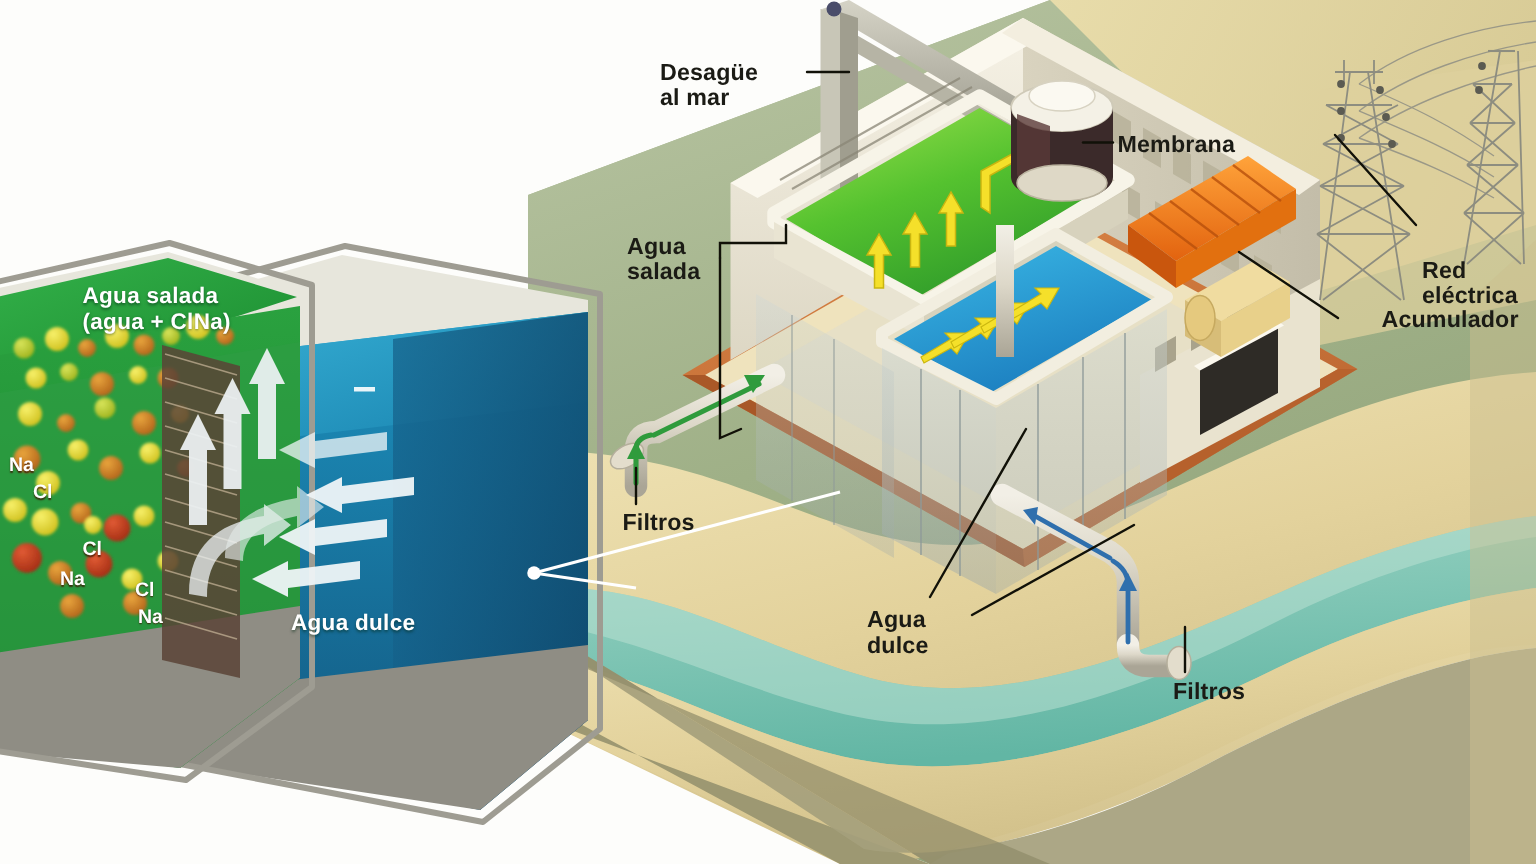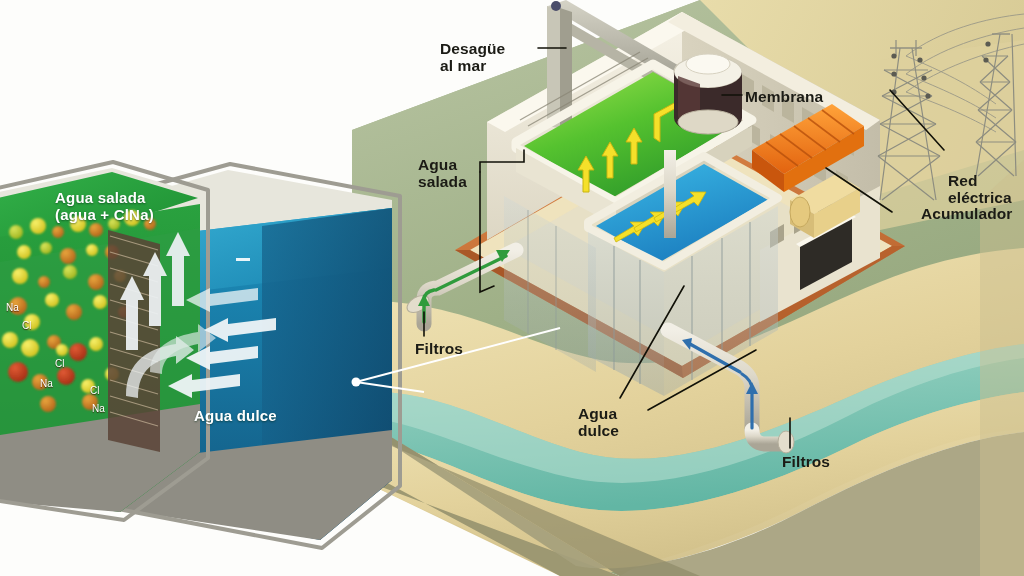--- a/index.html
+++ b/index.html
@@ -6,21 +6,21 @@
   html,body{margin:0;padding:0;background:#ffffff;}
   body{width:1024px;height:576px;overflow:hidden;font-family:"Liberation Sans",sans-serif;}
   #stage{position:relative;width:1024px;height:576px;background:#fdfdfb;overflow:hidden;}
   #stage svg.layer{position:absolute;left:0;top:0;width:1024px;height:576px;}
 
   .lbl{position:absolute;font-family:"Liberation Sans",sans-serif;font-weight:bold;
        line-height:1.12;white-space:pre-line;}
   .lbl-dark{color:#1b1b15;font-size:15.5px;letter-spacing:.1px;}
   .lbl-white{color:#ffffff;font-size:15px;letter-spacing:.2px;
              text-shadow:0 1px 2px rgba(0,40,20,.55);}
-  .ion{position:absolute;color:#ffffff;font-size:10px;font-weight:normal;
+  .ion{position:absolute;color:#ffffff;font-size:13px;font-weight:bold;
        text-shadow:0 1px 1px rgba(60,20,0,.8);}
 </style>
 </head>
 <body>
 
 <div id="stage">
 
   <svg class="layer" viewBox="0 0 1024 576">
     <defs>
       <linearGradient id="gGreenTop" x1="0" y1="0" x2="1" y2="1">

